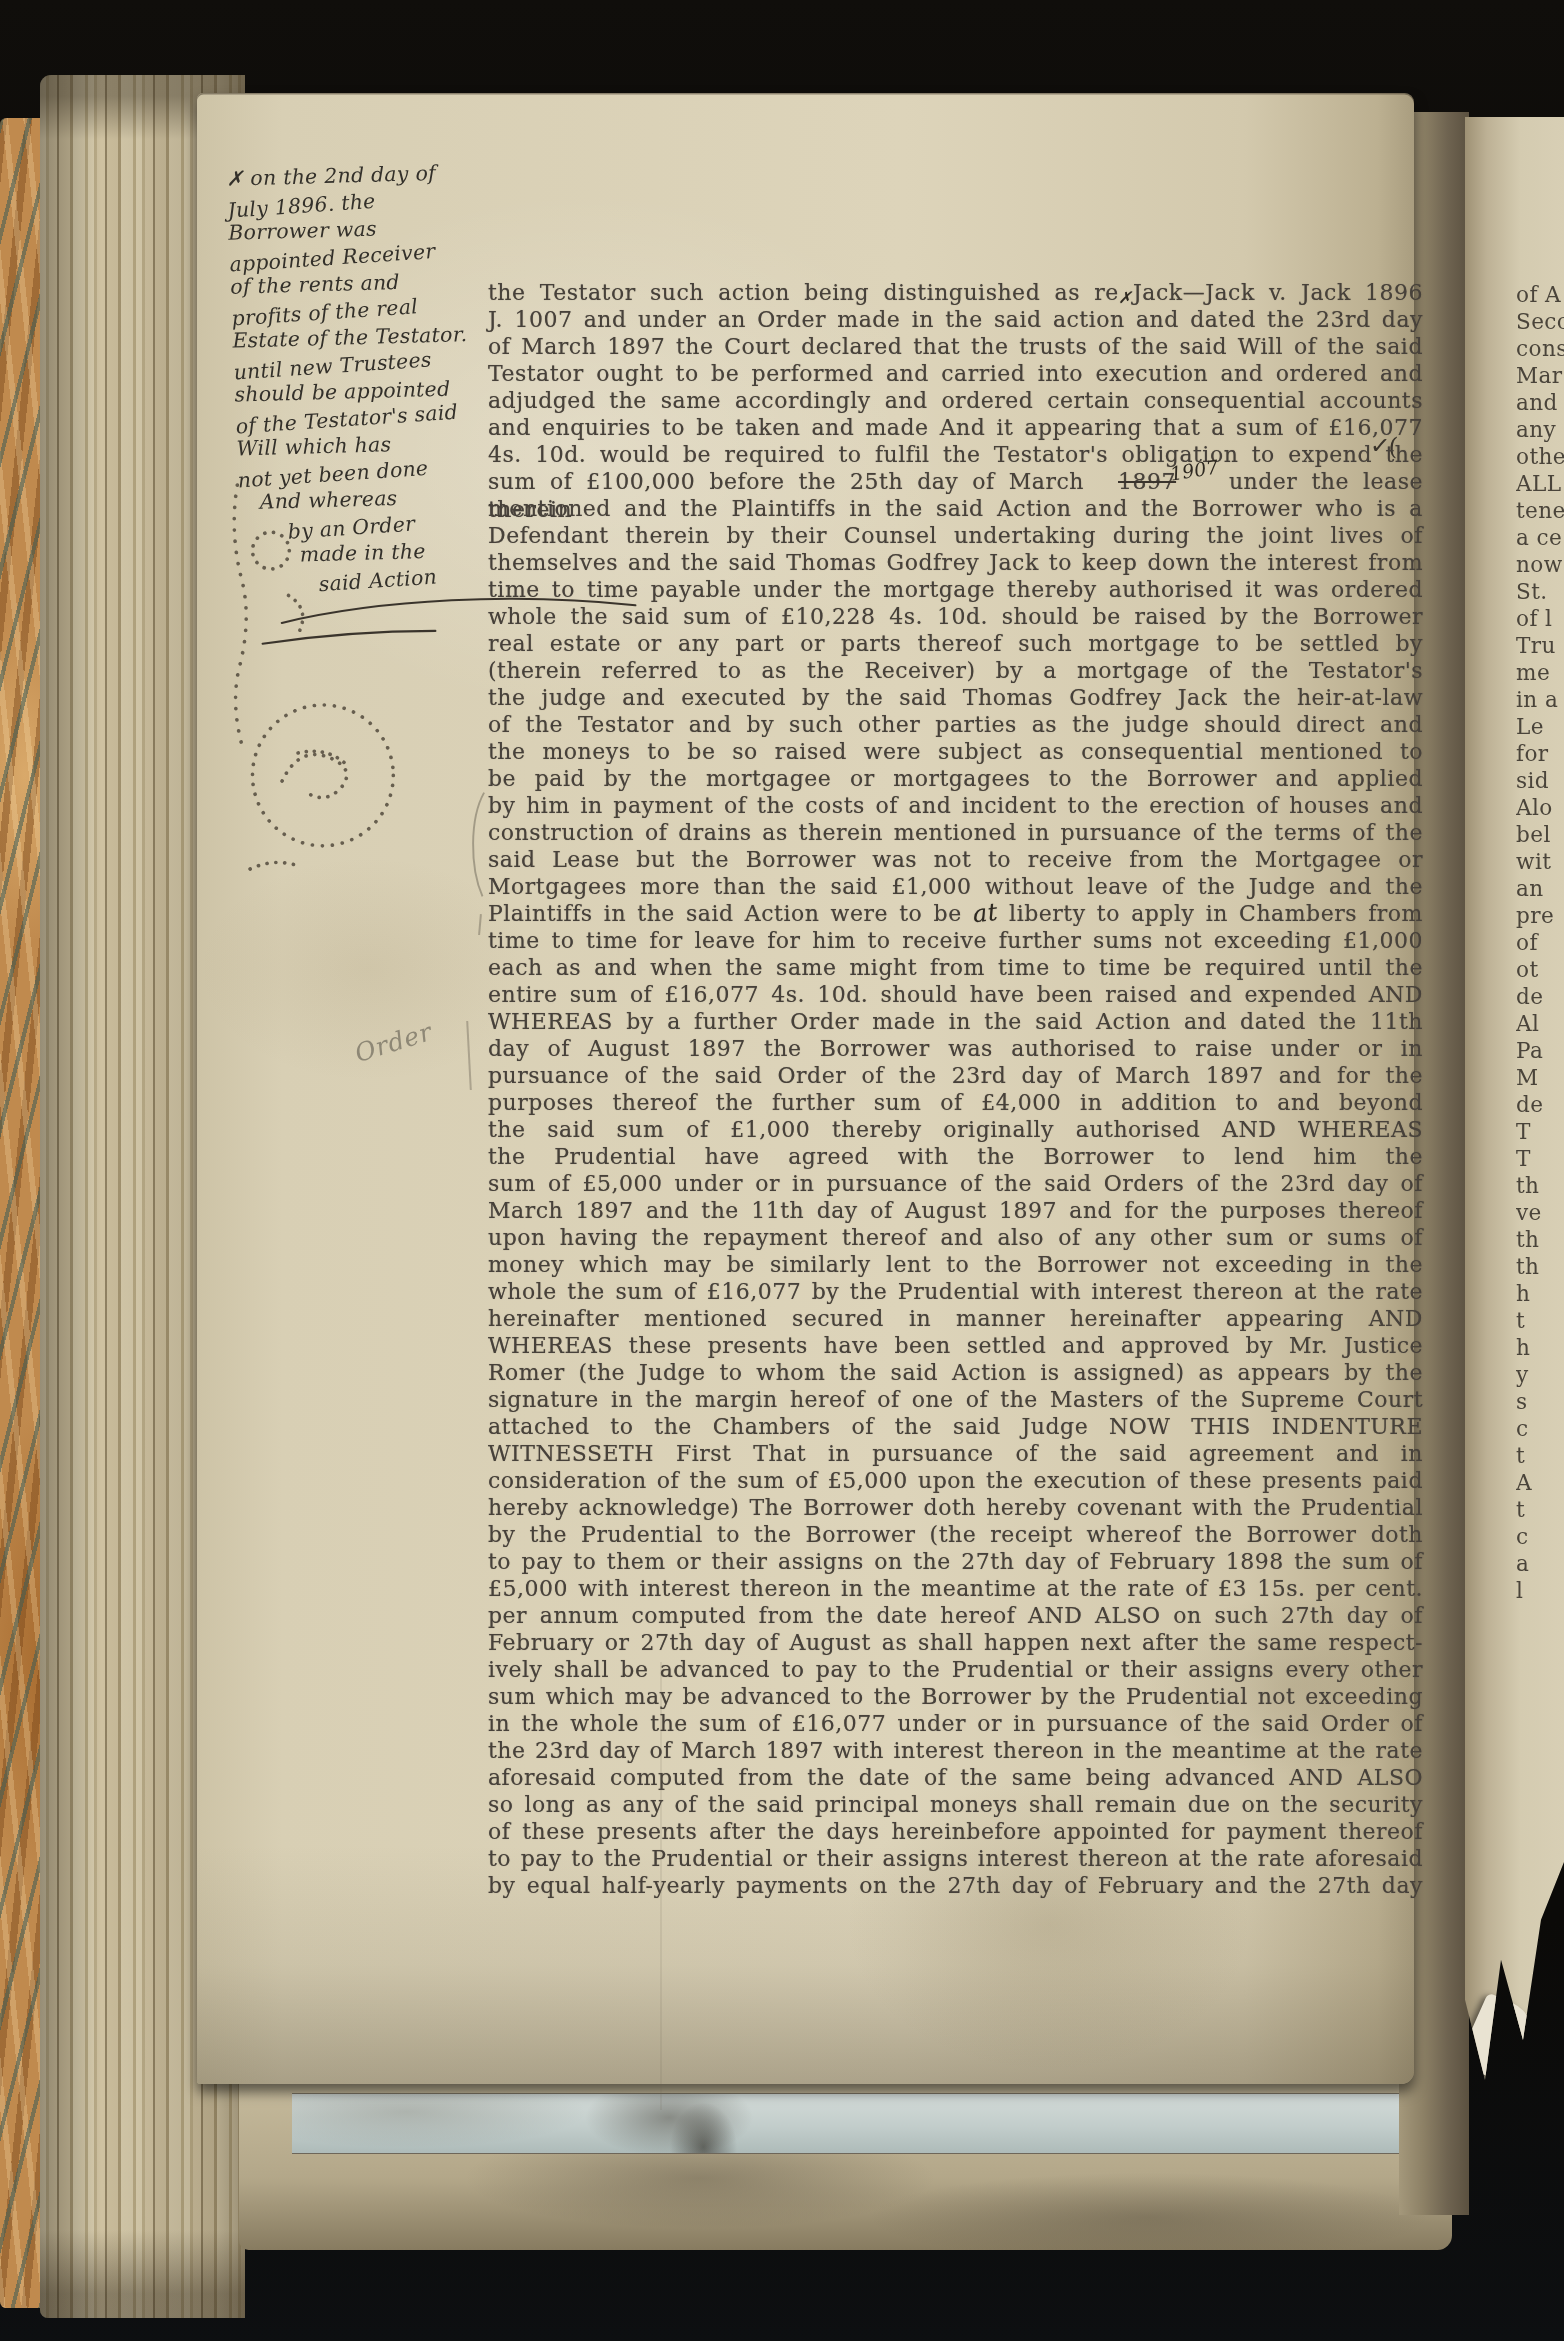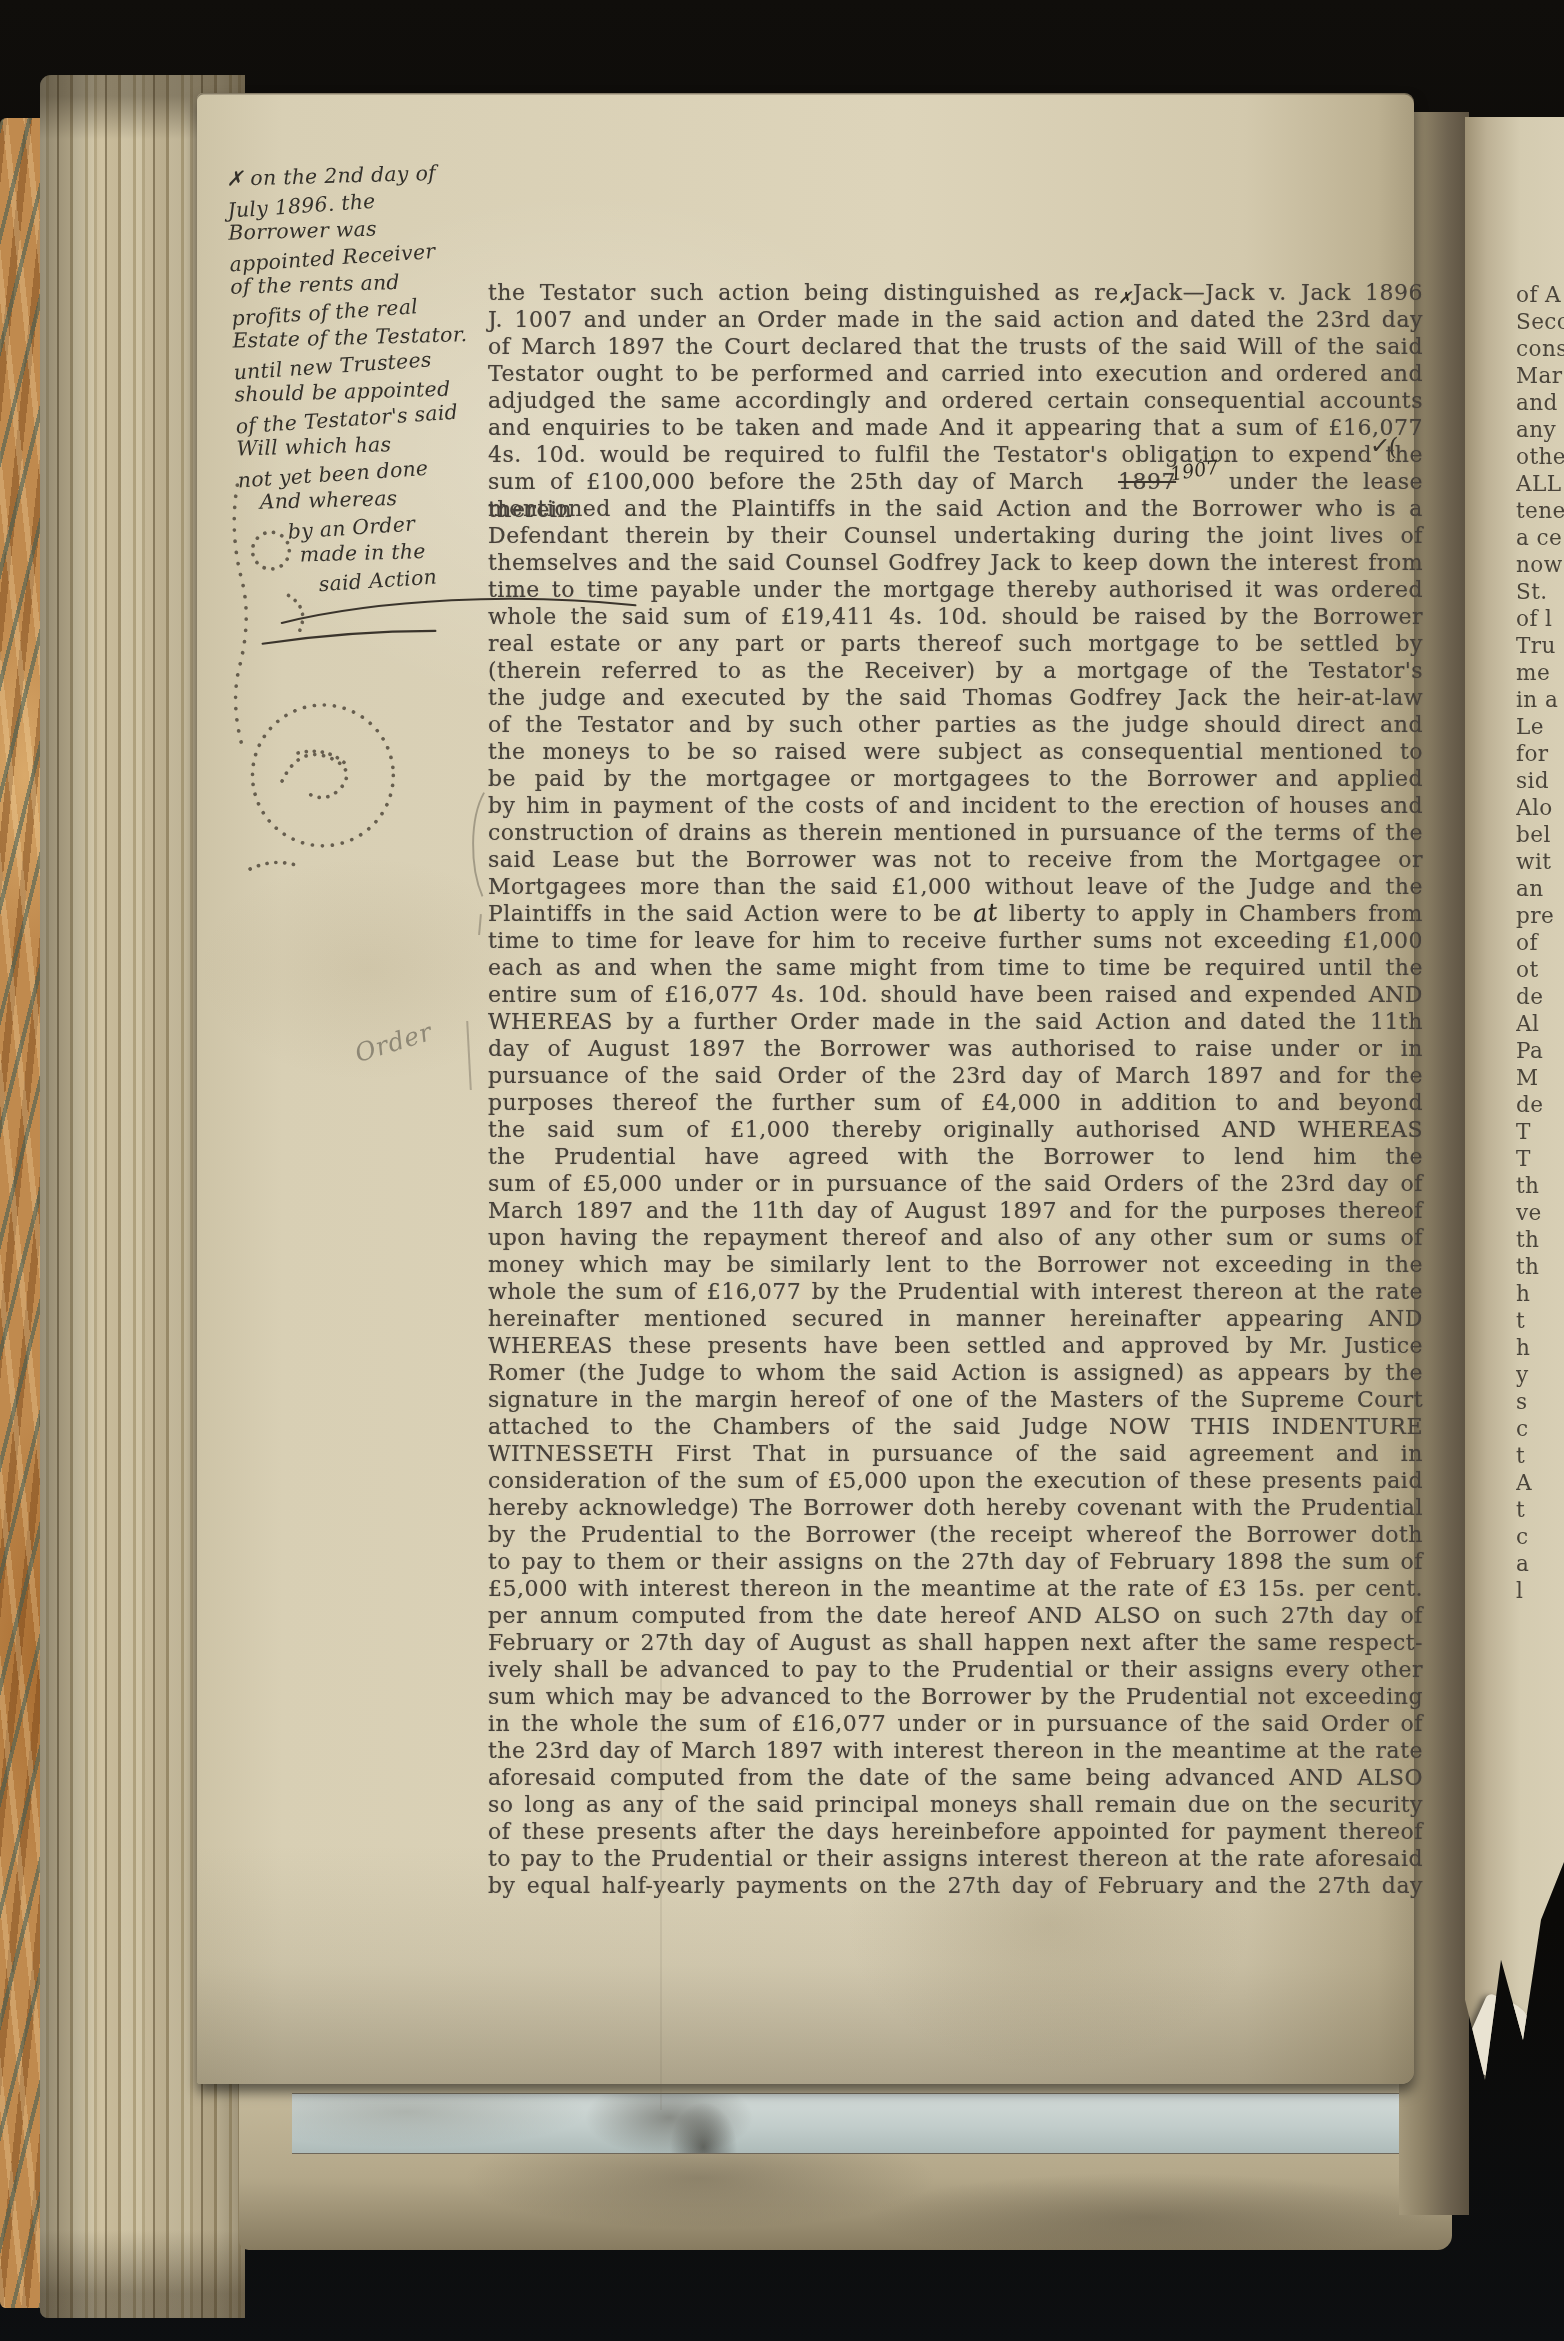--- a/index.html
+++ b/index.html
@@ -230,23 +230,23 @@
         <div class="tl">the Testator such action being distinguished as re Jack—Jack v. Jack 1896</div>
         <div class="tl">J. 1007 and under an Order made in the said action<span class="caretwrap"><span class="caretmk">✗</span></span> and dated the 23rd day</div>
         <div class="tl">of March 1897 the Court declared that the trusts of the said Will of the said</div>
         <div class="tl">Testator ought to be performed and carried into execution and ordered and</div>
         <div class="tl">adjudged the same accordingly and ordered certain consequential accounts</div>
         <div class="tl">and enquiries to be taken and made And it appearing that a sum of £16,077</div>
         <div class="tl">4s. 10d. would be required to fulfil the Testator's obligation to expend the</div>
         <div class="tl">sum of £100,000 before the 25th day of March <span class="strike">1897</span><span class="overw">1907</span> under the lease therein</div>
         <div class="tl">mentioned and the Plaintiffs in the said Action and the Borrower who is a</div>
         <div class="tl">Defendant therein by their Counsel undertaking during the joint lives of</div>
-        <div class="tl">themselves and the said Counsel Godfrey Jack to keep down the interest from</div>
+        <div class="tl">themselves and the said Thomas Godfrey Jack to keep down the interest from</div>
         <div class="tl">time to time payable under the mortgage thereby authorised it was ordered</div>
-        <div class="tl">whole the said sum of £19,411 4s. 10d. should be raised by the Borrower</div>
+        <div class="tl">whole the said sum of £10,228 4s. 10d. should be raised by the Borrower</div>
         <div class="tl">real estate or any part or parts thereof such mortgage to be settled by</div>
         <div class="tl">(therein referred to as the Receiver) by a mortgage of the Testator's</div>
         <div class="tl">the judge and executed by the said Thomas Godfrey Jack the heir-at-law</div>
         <div class="tl">of the Testator and by such other parties as the judge should direct and</div>
         <div class="tl">the moneys to be so raised were subject as consequential mentioned to</div>
         <div class="tl">be paid by the mortgagee or mortgagees to the Borrower and applied</div>
         <div class="tl">by him in payment of the costs of and incident to the erection of houses and</div>
         <div class="tl">construction of drains as therein mentioned in pursuance of the terms of the</div>
         <div class="tl">said Lease but the Borrower was not to receive from the Mortgagee or</div>
         <div class="tl">Mortgagees more than the said £1,000 without leave of the Judge and the</div>

